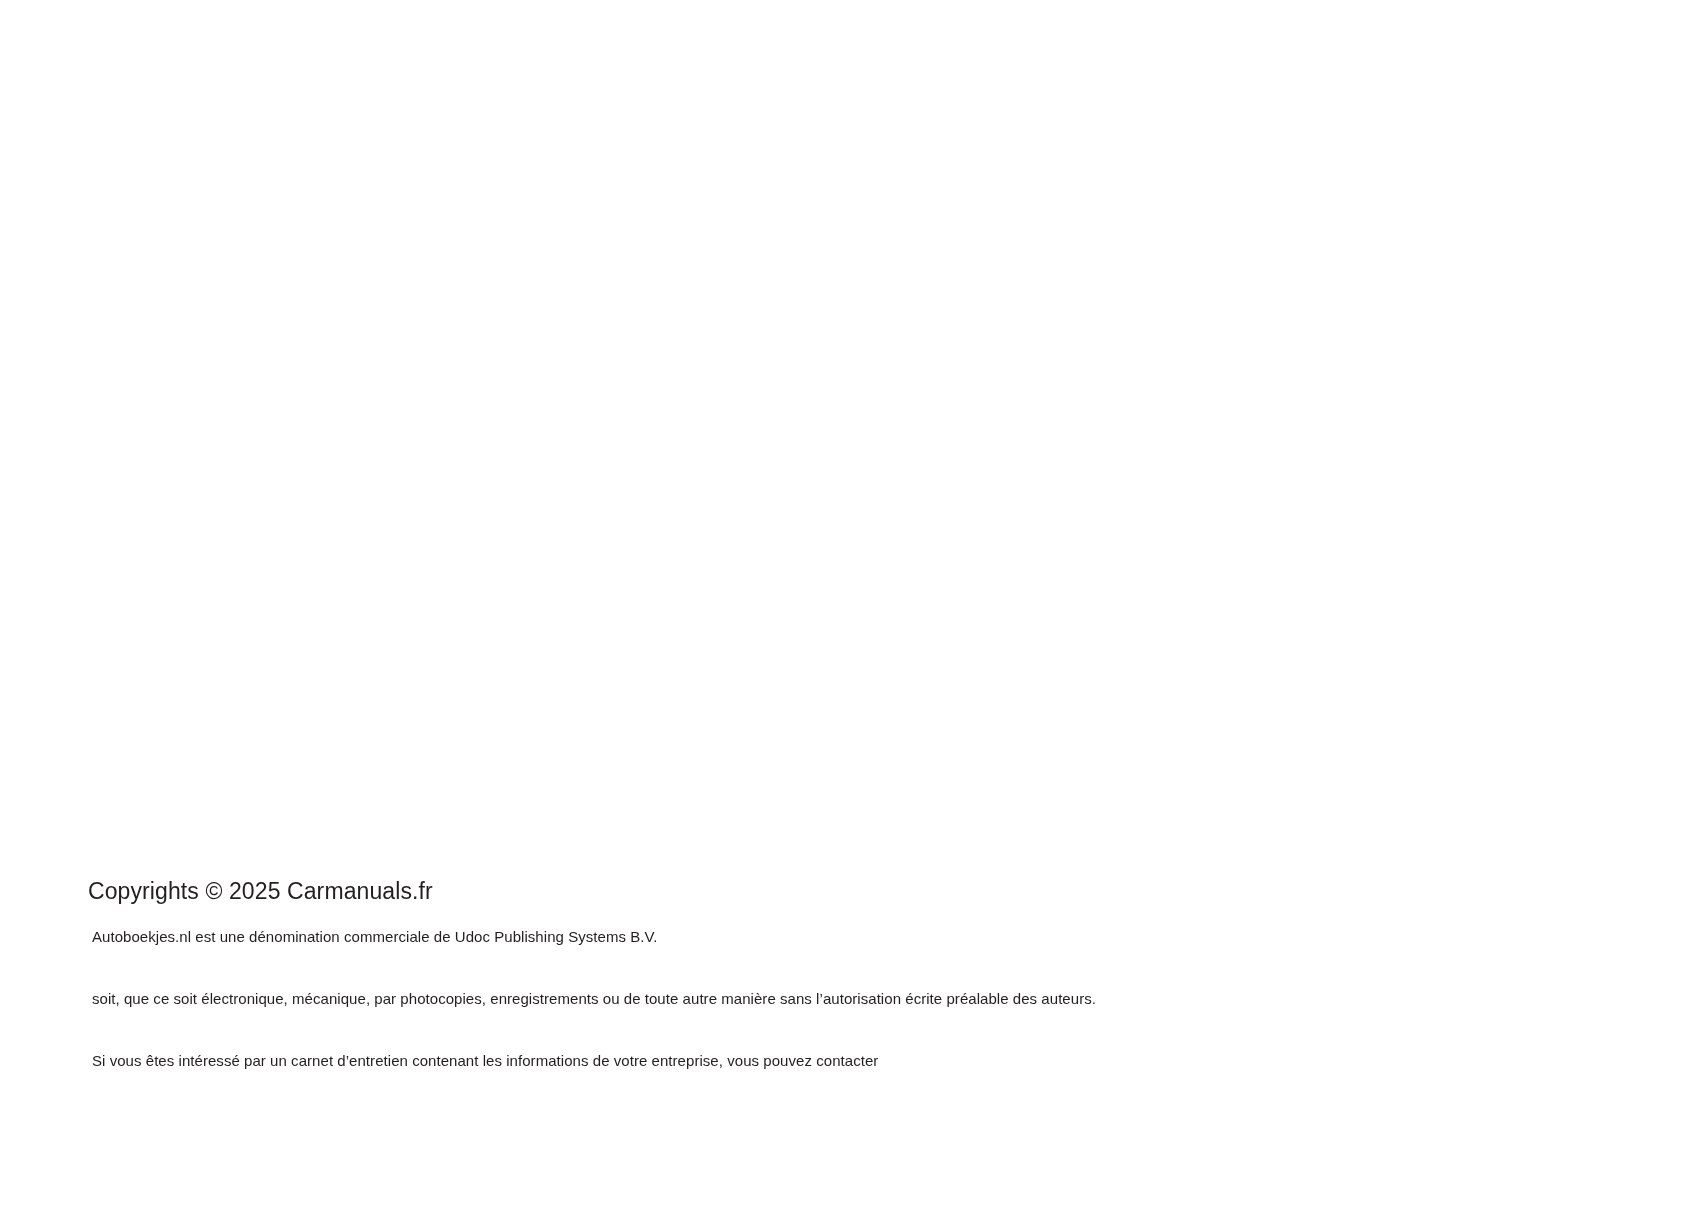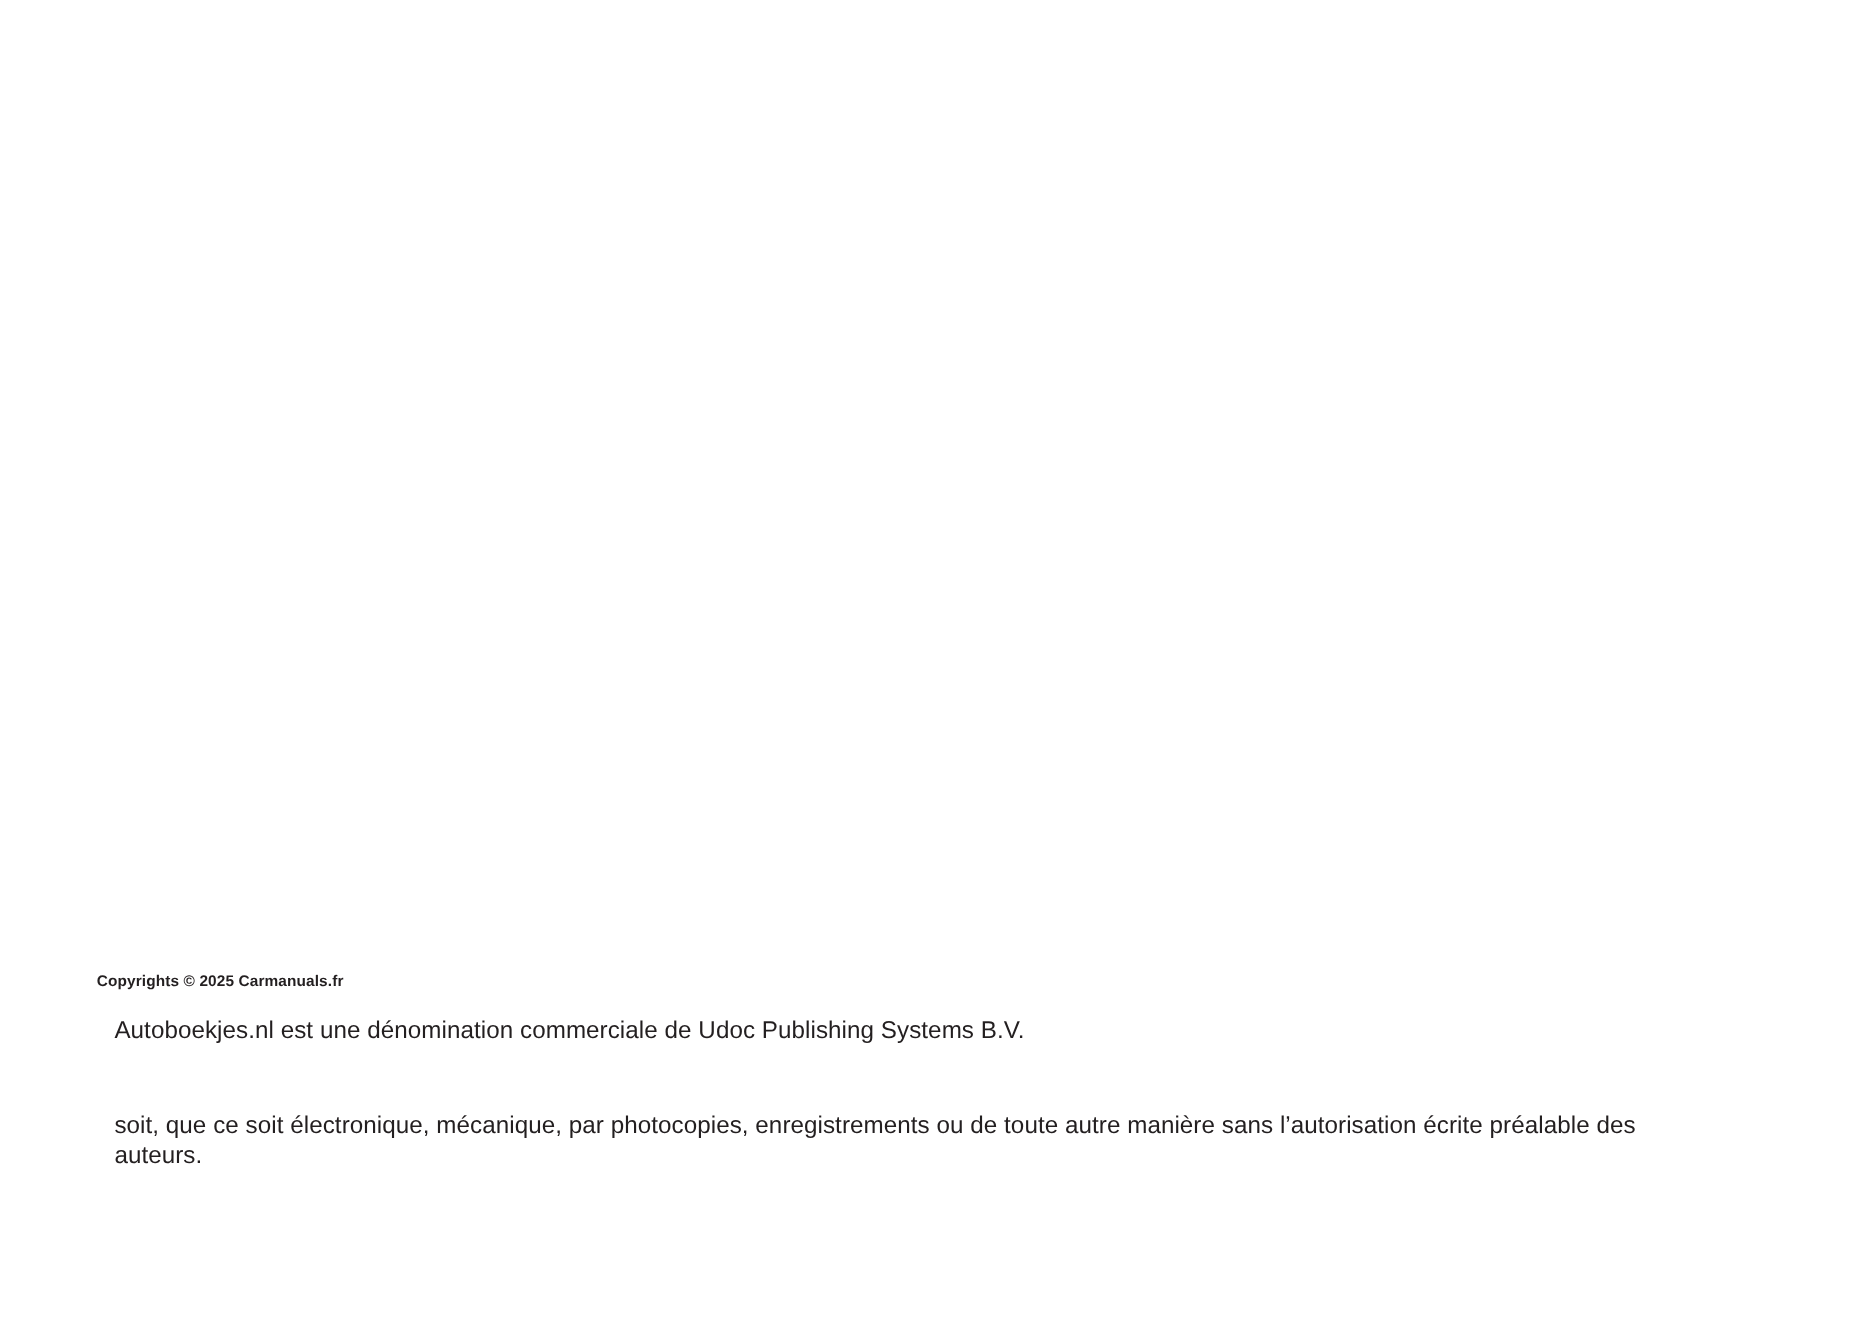--- a/index.html
+++ b/index.html
@@ -20,30 +20,30 @@
     inset: 0;
     background: #ffffff;
   }
   .copyright-block {
     position: absolute;
     left: 88px;
     top: 878px;
     width: 1500px;
   }
   .heading {
-    font-weight: bold;
-    font-size: 14px;
+    font-weight: normal;
+    font-size: 23px;
     line-height: 27px;
     letter-spacing: 0.1px;
     margin: 0 0 18px 0;
   }
   .para {
-    font-size: 22px;
+    font-size: 15px;
     line-height: 27px;
-    margin: 16px;
+    margin: 4px;
     letter-spacing: 0.05px;
   }
   .para + .para {
     margin-top: 0;
   }
   .spacer {
     height: 27px;
   }
 </style>
 </head>
@@ -56,16 +56,17 @@
     <p class="heading">Copyrights © 2025 Carmanuals.fr</p>
 
     <p class="para">Autoboekjes.nl est une dénomination commerciale de Udoc Publishing Systems B.V.</p>
 
     <div class="spacer"></div>
 
     <p class="para">soit, que ce soit électronique, mécanique, par photocopies, enregistrements ou de toute autre manière sans l’autorisation écrite préalable des auteurs.</p>
 
     <div class="spacer"></div>
 
+    <p class="para">Si vous êtes intéressé par un carnet d’entretien contenant les informations de votre entreprise, vous pouvez contacter</p>
 
   </div>
 
 </div>
 
 </body></html>

